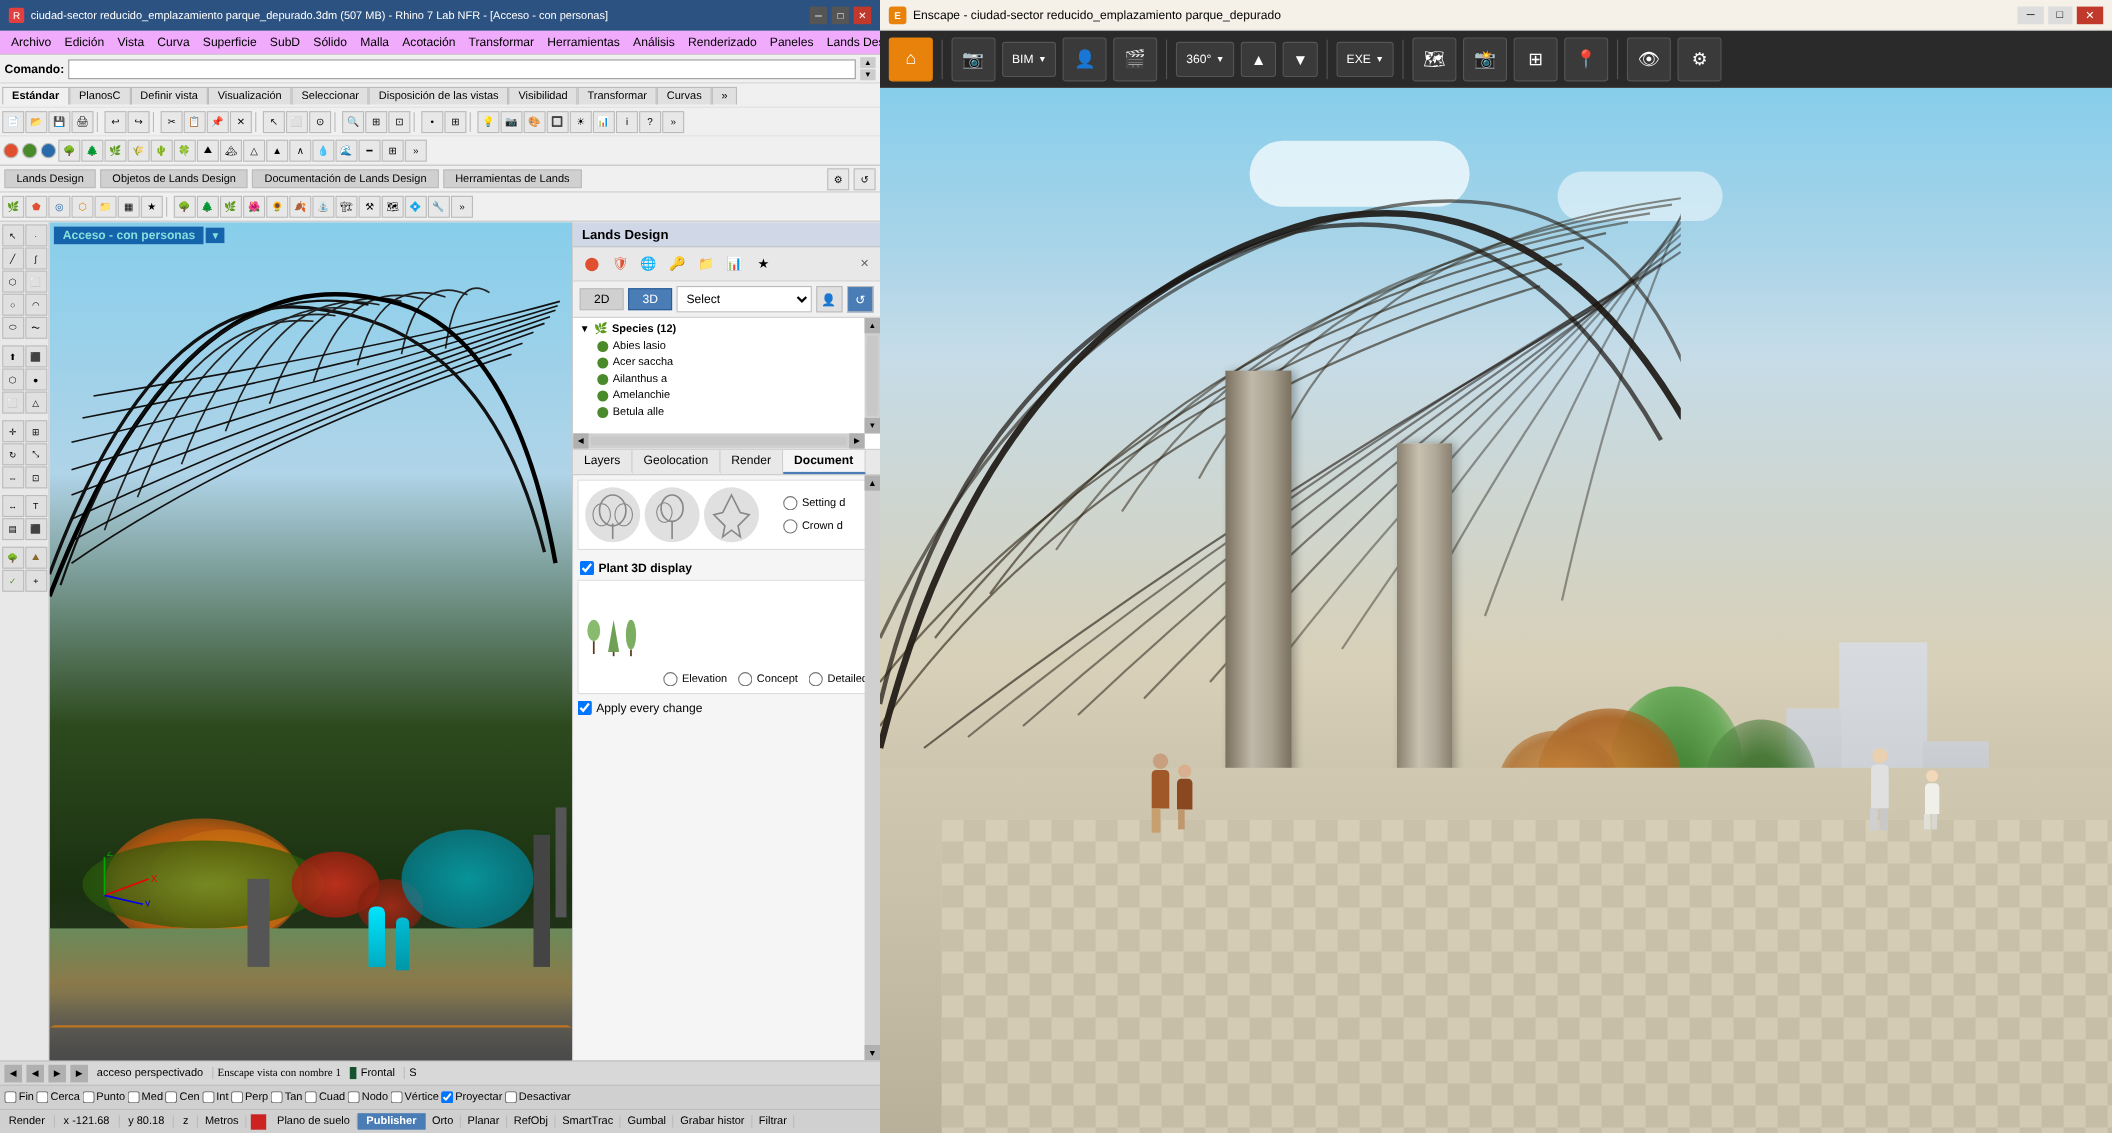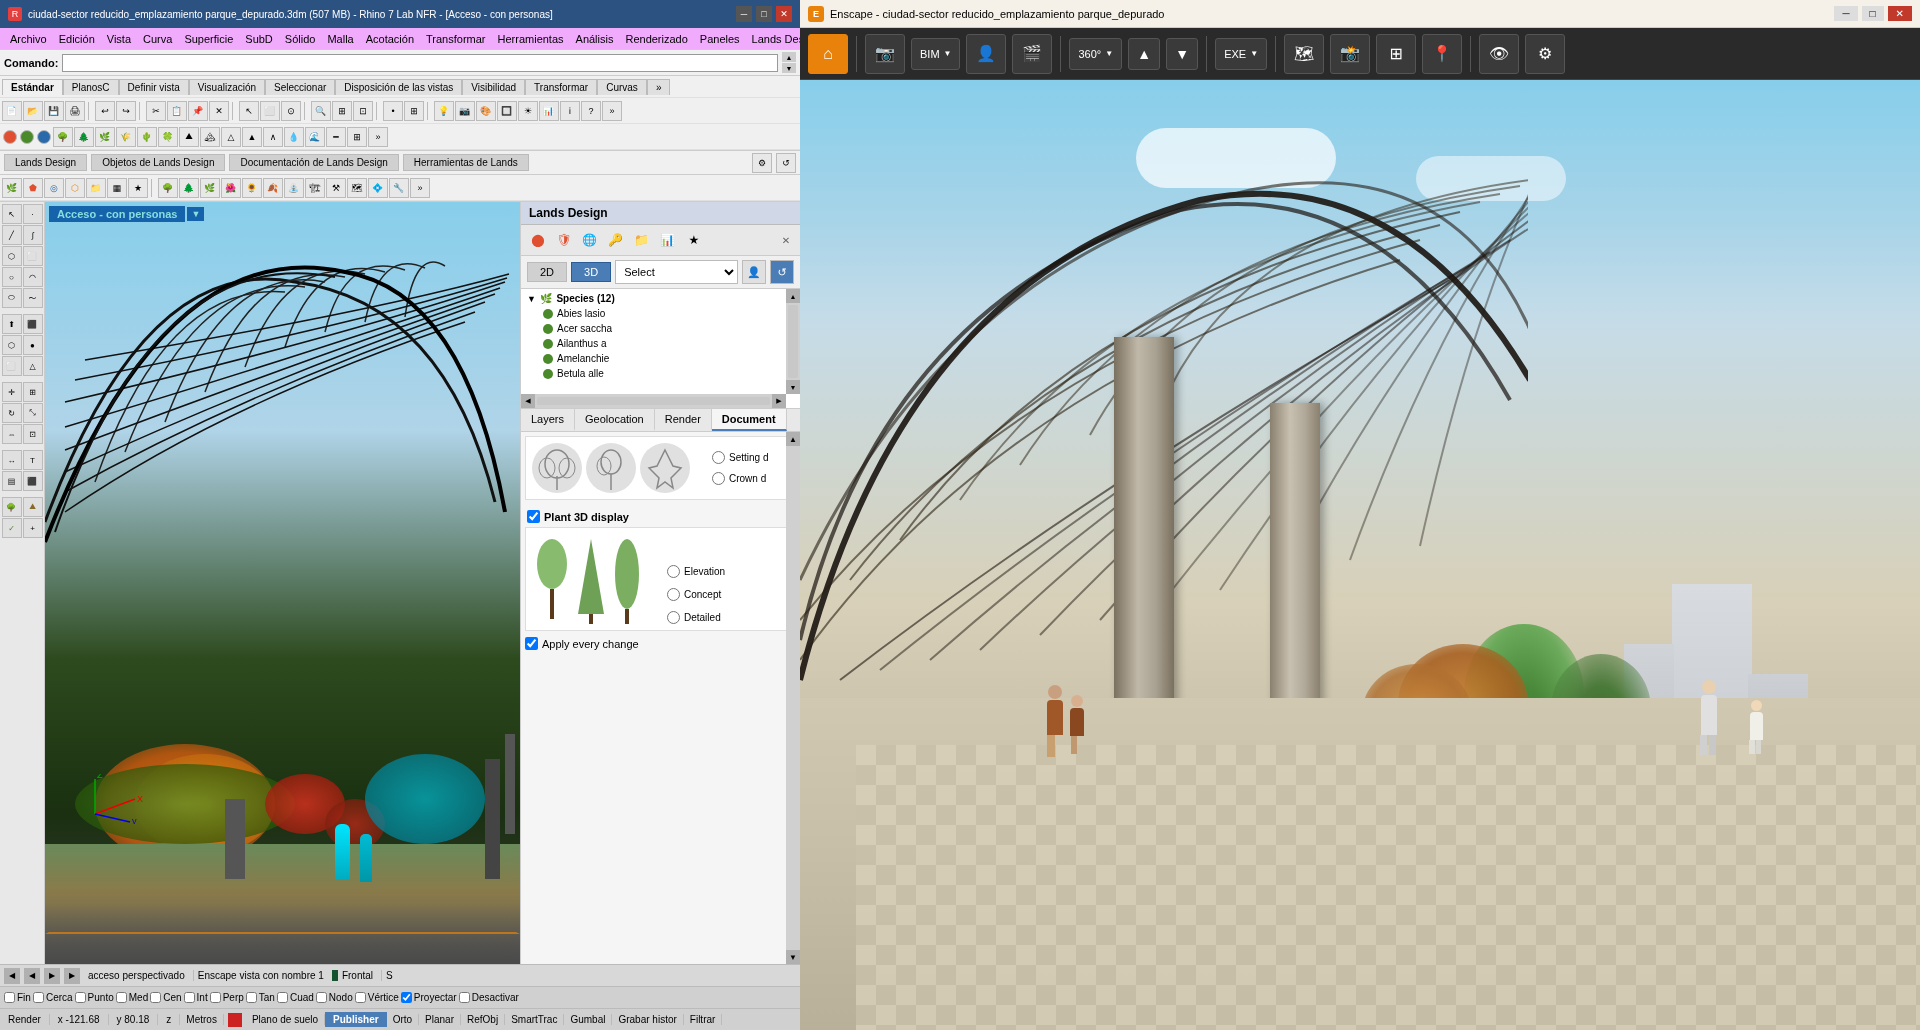--- a/index.html
+++ b/index.html
@@ -997,21 +997,21 @@
           </svg>
           <svg width="30" height="90" viewBox="0 0 30 90">
             <polygon points="15,5 28,80 2,80" fill="#4a8a2a" opacity="0.8"></polygon>
             <rect x="13" y="80" width="4" height="10" fill="#5a3a1a"></rect>
           </svg>
           <svg width="35" height="90" viewBox="0 0 35 90">
             <ellipse cx="17" cy="40" rx="12" ry="35" fill="#5a9a3a" opacity="0.8"></ellipse>
             <rect x="15" y="75" width="4" height="15" fill="#5a3a1a"></rect>
           </svg>
 
-          <div style="display:flex;flex-direction:column;gap:10px;margin-left:8px;justify-content:center;">
+          <div style="display:flex;flex-direction:row;margin-left:8px;justify-content:center;">
             <label class="radio-option">
               <input type="radio" name="display-3d" style="">
               <span>Elevation</span>
             </label>
             <label class="radio-option">
               <input type="radio" name="display-3d" style="">
               <span>Concept</span>
             </label>
             <label class="radio-option">
               <input type="radio" name="display-3d" style="">
@@ -1035,21 +1035,21 @@
   </div>
 
   <div class="bottom-area">
 
     <div style="height:22px;background:#d8d8d8;border-top:1px solid #bbb;display:flex;align-items:center;padding:0 4px;font-size:10px;gap:4px;">
       <div style="width:16px;height:16px;background:#b0b0b0;display:flex;align-items:center;justify-content:center;font-size:8px;cursor:pointer;">◀</div>
       <div style="width:16px;height:16px;background:#b0b0b0;display:flex;align-items:center;justify-content:center;font-size:8px;cursor:pointer;">◀</div>
       <div style="width:16px;height:16px;background:#b0b0b0;display:flex;align-items:center;justify-content:center;font-size:8px;cursor:pointer;">▶</div>
       <div style="width:16px;height:16px;background:#b0b0b0;display:flex;align-items:center;justify-content:center;font-size:8px;cursor:pointer;">▶</div>
       <span style="cursor:pointer;padding:0 4px;">acceso perspectivado</span>
-      <span style="cursor:pointer;padding:0 4px;border-left:1px solid #bbb;">Enscape vista con nombre 1</span>
+      <span style="cursor:pointer;padding:0 4px;border-left:1px solid #bbb;font-family:Liberation Serif, serif;">Enscape vista con nombre 1</span>
       <span style="cursor:pointer;padding:0 4px;border-left:6px solid #14532d;">Frontal</span>
       <span style="cursor:pointer;padding:0 4px;border-left:1px solid #bbb;">S</span>
     </div>
 
     <div class="snapping-bar">
       <div class="snap-item">
           <input type="checkbox" class="snap-cb" style="">
           <span>Fin</span>
         </div>
       <div class="snap-item">

